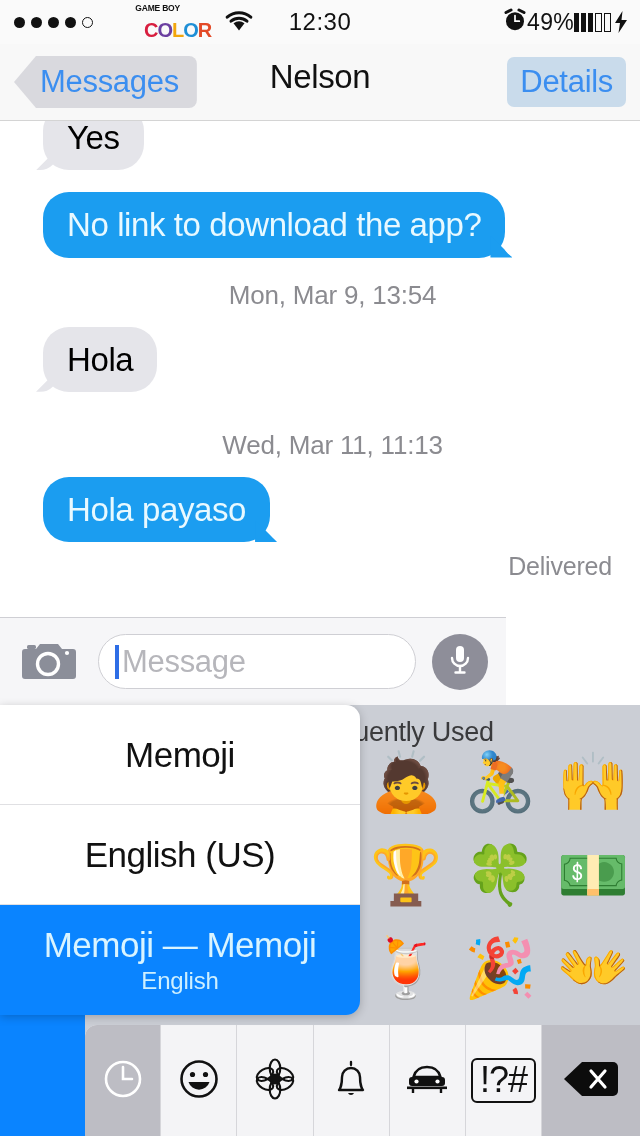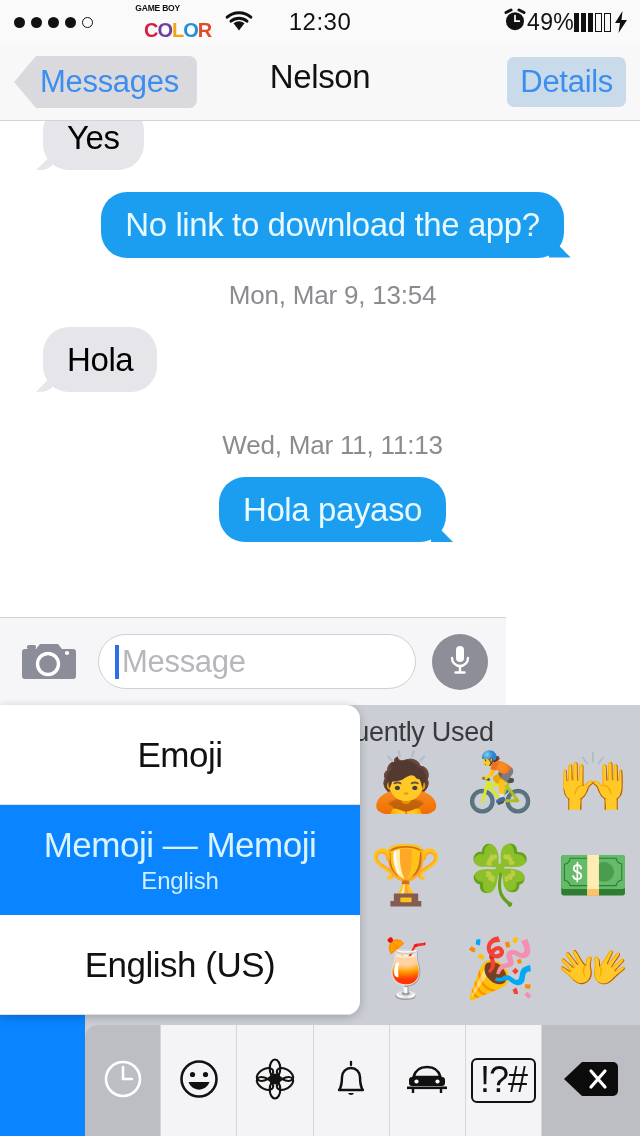--- a/index.html
+++ b/index.html
@@ -61,21 +61,21 @@
   }
   #details-label{ font-size:31px; color:#3b8ef0; letter-spacing:-0.3px; }
 
   
   #conversation{
     position:absolute; top:121px; left:0; width:640px; height:496px;
     background:#fff; overflow:hidden;padding-left:25px;
   }
   .bubble-row{ display:flex; padding:0 18px; margin-bottom:4px; }
   .bubble-row.in{ justify-content:flex-start; }
-  .bubble-row.out{ justify-content:center; }
+  .bubble-row.out{ justify-content:flex-start; }
   .bubble{
     position:relative; max-width:470px; padding:12px 24px;
     border-radius:26px; font-size:33px; letter-spacing:-0.4px; line-height:1.25;
   }
   .bubble.in{ background:#e5e5ea; color:#000; }
   .bubble.out{ background:#1b9df0; color:#e8f9ff; }
   .bubble.in::after{
     content:""; position:absolute; left:-7px; bottom:0; width:22px; height:22px;
     background:#e5e5ea;
     border-bottom-right-radius:18px;
@@ -253,20 +253,21 @@
   <div class="bubble-row in">
     <div class="bubble in">Hola</div>
   </div>
 
   <div class="timestamp" style="padding-top:34px;">Wed, Mar 11, 11:13</div>
 
   <div class="bubble-row out">
     <div class="bubble out">Hola payaso</div>
   </div>
 
+  <div class="delivered">Delivered</div>
 </div>
 
 <div id="input-toolbar">
   <div id="camera-button">
     <span>
       <svg width="54" height="42" viewBox="0 0 54 42">
         <path d="M3 10 h11 l4-5 h18 l4 5 h11 a3 3 0 0 1 3 3 v24 a3 3 0 0 1 -3 3 h-48 a3 3 0 0 1 -3 -3 v-24 a3 3 0 0 1 3 -3 z" fill="#8b8e99"></path>
         <circle cx="26" cy="25" r="10.5" fill="none" stroke="#fff" stroke-width="3.4"></circle>
         <circle cx="45" cy="14" r="2.1" fill="#fff"></circle>
         <rect x="5" y="6" width="9" height="4" rx="1.6" fill="#8b8e99"></rect>
@@ -370,22 +371,22 @@
           <path d="M29 13 L43 29 M43 13 L29 29" stroke="#fff" stroke-width="3.2" stroke-linecap="round"></path>
         </svg>
       </span>
     </div>
   </div>
 </div>
 
 <div id="kb-selected-bleed"></div>
 <div id="keyboard-selector">
   <div class="kb-option">
-    <span class="kb-option-label">Emoji</span>
+    <span class="kb-option-label">Memoji</span>
+  </div>
+  <div class="kb-option">
+    <span class="kb-option-label">English (US)</span>
   </div>
   <div class="kb-option selected">
     <span class="kb-option-label">Memoji — Memoji</span>
     <span class="kb-option-sub">English</span>
   </div>
-  <div class="kb-option">
-    <span class="kb-option-label">English (US)</span>
-  </div>
 </div>
 
 </body></html>

